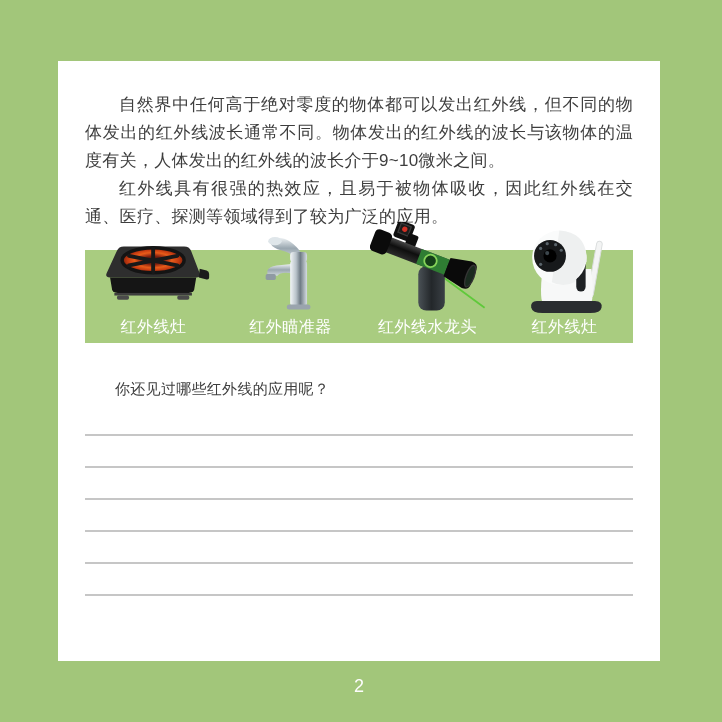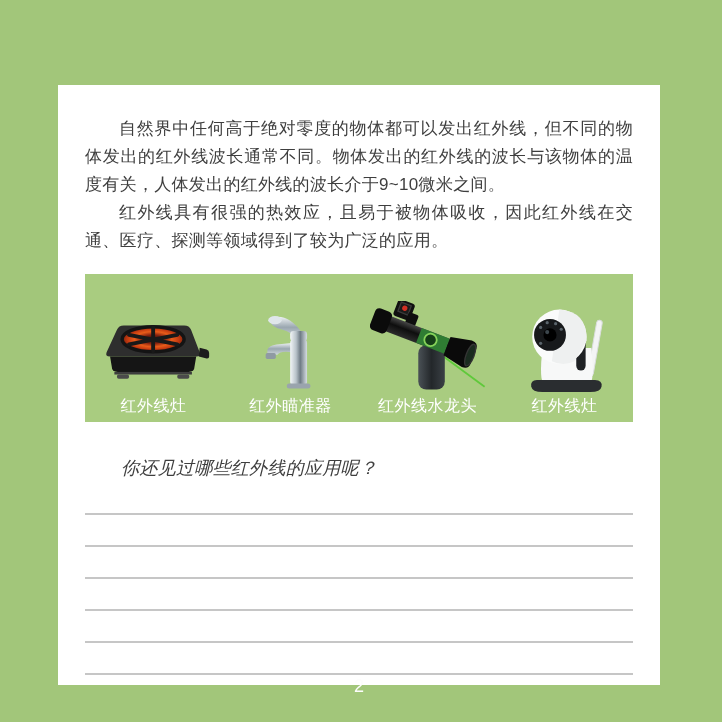--- a/index.html
+++ b/index.html
@@ -9,35 +9,34 @@
     background: #a2c67a;
     font-family: "Liberation Sans", "DejaVu Sans", sans-serif;
     overflow: hidden;
   }
   .sheet {
     position: absolute;
     left: 58px; top: 61px;
     width: 602px; height: 600px;
     background: #ffffff;
     padding: 30px 27px 0 27px;
-    margin-top: 24px;
   }
   .body-text p {
     font-size: 17px;
     line-height: 28px;
     font-weight: 300;
     color: #3e3e3e;
     text-align: justify;
     text-indent: 2em;
     letter-spacing: 0.3px;
   }
   .gallery {
     margin-top: 19px;
     width: 548px;
-    height: 148px;
+    height: 93px;
     background: #a9cc80;
     display: flex;
     align-items: stretch;
     padding-bottom: 7px;
   }
   .gallery figure {
     flex: 1 1 0;
     display: flex;
     flex-direction: column;
     justify-content: flex-end;
@@ -54,27 +53,26 @@
     font-size: 16px;
     line-height: 18px;
     color: #ffffff;
     font-weight: 300;
     margin-top: 4px;
     text-align: center;
     letter-spacing: 0.5px;
   }
   .question {
     margin-top: 32px;
-    font-size: 18px;
+    font-size: 15px;
     line-height: 28px;
     font-weight: 300;
     color: #3e3e3e;
     text-indent: 2em;
     letter-spacing: 0.3px;
-    font-style: italic;
   }
   .answer-area { margin-top: 1px; }
   .answer-line {
     height: 2px;
     background: #c6c6c6;
     margin-top: 30px;
   }
   .answer-line:first-child { margin-top: 31px; }
   .page-number {
     position: absolute;

